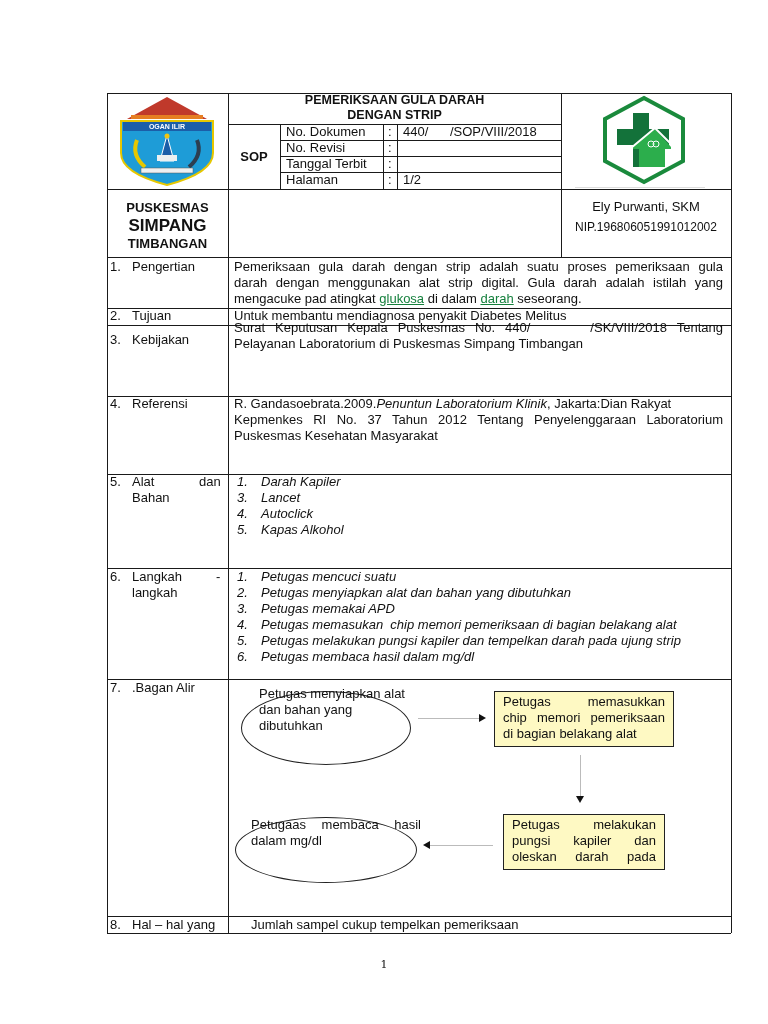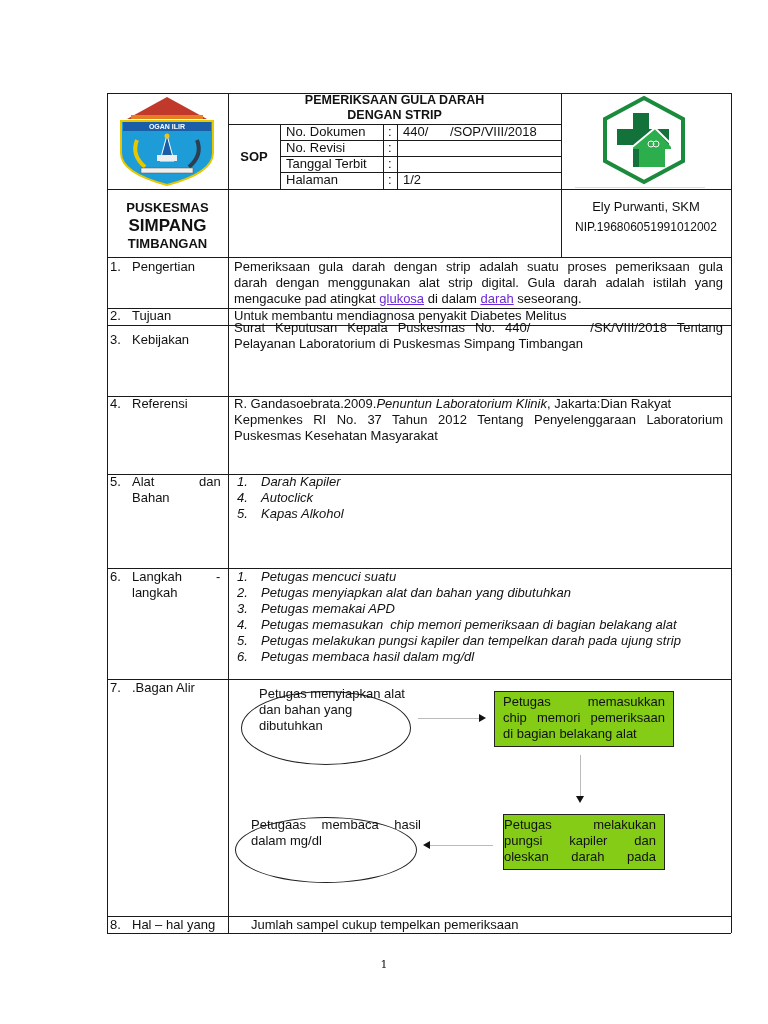--- a/index.html
+++ b/index.html
@@ -4,29 +4,29 @@
 <style>
   html, body { margin:0; padding:0; background:#ffffff; }
   body { width:768px; height:1024px; position:relative; overflow:hidden;
          font-family:"Liberation Sans", sans-serif; color:#111; font-size:13px; }
   .abs { position:absolute; }
   .line-h { position:absolute; height:0; border-top:1px solid #1a1a1a; }
   .line-v { position:absolute; width:0; border-left:1px solid #1a1a1a; }
   .txt { position:absolute; white-space:nowrap; line-height:16px; }
   .bold { font-weight:bold; }
   .center { text-align:center; }
-  .link { color:#6d28d9; text-decoration:underline; }
+  .link { color:#15803d; text-decoration:underline; }
   .para { position:absolute; line-height:16px; text-align:justify; }
   .para .ln { display:block; white-space:nowrap; }
   .para .ln.j { text-align:justify; text-align-last:justify; white-space:normal; }
   ol.list { position:absolute; margin:0; padding:0; list-style:none; }
   ol.list li { height:16px; line-height:16px; white-space:nowrap;font-style:italic; }
   ol.list li .num { display:inline-block; width:24px; }
   .ellipse { position:absolute; border:1px solid #222; border-radius:50%; }
-  .box { position:absolute; border:1px solid #222; background:#84cc16; }
+  .box { position:absolute; border:1px solid #222; background:#fef9c3; }
   .box .ln { display:block; line-height:16px; white-space:nowrap; }
   .box .ln.j { text-align:justify; text-align-last:justify; white-space:normal; }
   .arrow-h { position:absolute; height:1px; background:#bbb; }
   .arrow-v { position:absolute; width:1px; background:#bbb; }
 </style>
 </head>
 <body>
 
 <div>
 
@@ -140,20 +140,21 @@
   <span class="ln j">Kepmenkes RI No. 37 Tahun 2012 Tentang Penyelenggaraan Laboratorium</span>
   <span class="ln">Puskesmas Kesehatan Masyarakat</span>
 </div>
 
 <div class="txt" style="left:110px; top:474px;">5.</div>
 <div class="txt" style="left:132px; top:474px;">Alat</div>
 <div class="txt" style="left:199px; top:474px;">dan</div>
 <div class="txt" style="left:132px; top:490px;">Bahan</div>
 <ol class="list" style="left:237px; top:474px;">
   <li><span class="num">1.</span><span>Darah Kapiler</span></li>
+  <li><span class="num">3.</span><span>Lancet</span></li>
   <li><span class="num">4.</span><span>Autoclick</span></li>
   <li><span class="num">5.</span><span>Kapas Alkohol</span></li>
 </ol>
 
 <div class="txt" style="left:110px; top:569px;">6.</div>
 <div class="txt" style="left:132px; top:569px;">Langkah</div>
 <div class="txt" style="left:216px; top:569px;">-</div>
 <div class="txt" style="left:132px; top:585px;">langkah</div>
 <ol class="list" style="left:237px; top:569px;">
   <li><span class="num">1.</span><span style="white-space:pre;">Petugas mencuci suatu</span></li>
@@ -179,21 +180,21 @@
 
 <div class="box" style="left:494px; top:691px; width:180px; height:56px; padding:2px 8px 0 8px; box-sizing:border-box;">
   <span class="ln j" style="white-space:pre-wrap;">Petugas        memasukkan</span>
   <span class="ln j" style="white-space:pre-wrap;">chip  memori  pemeriksaan</span>
   <span class="ln">di bagian belakang alat</span>
 </div>
 
 <div class="arrow-v" style="left:580px; top:755px; height:42px;"></div>
 <div class="abs" style="left:576px; top:796px; width:0; height:0; border-left:4px solid transparent; border-right:4px solid transparent; border-top:7px solid #111;"></div>
 
-<div class="box" style="left:503px; top:814px; width:162px; height:56px; padding:2px 8px 0 0; box-sizing:border-box; overflow:hidden;">
+<div class="box" style="left:503px; top:814px; width:162px; height:56px; padding:2px 8px 0 8px; box-sizing:border-box; overflow:hidden;">
   <span class="ln j" style="white-space:pre-wrap;">Petugas        melakukan</span>
   <span class="ln j" style="white-space:pre-wrap;">pungsi    kapiler    dan</span>
   <span class="ln j" style="white-space:pre-wrap;">oleskan    darah    pada</span>
 </div>
 
 <div class="arrow-h" style="left:430px; top:845px; width:63px;"></div>
 <div class="abs" style="left:423px; top:841px; width:0; height:0; border-top:4px solid transparent; border-bottom:4px solid transparent; border-right:7px solid #111;"></div>
 
 <div class="ellipse" style="left:235px; top:817px; width:180px; height:64px;"></div>
 <div class="abs" style="left:251px; top:817px; width:170px; line-height:16px;">

